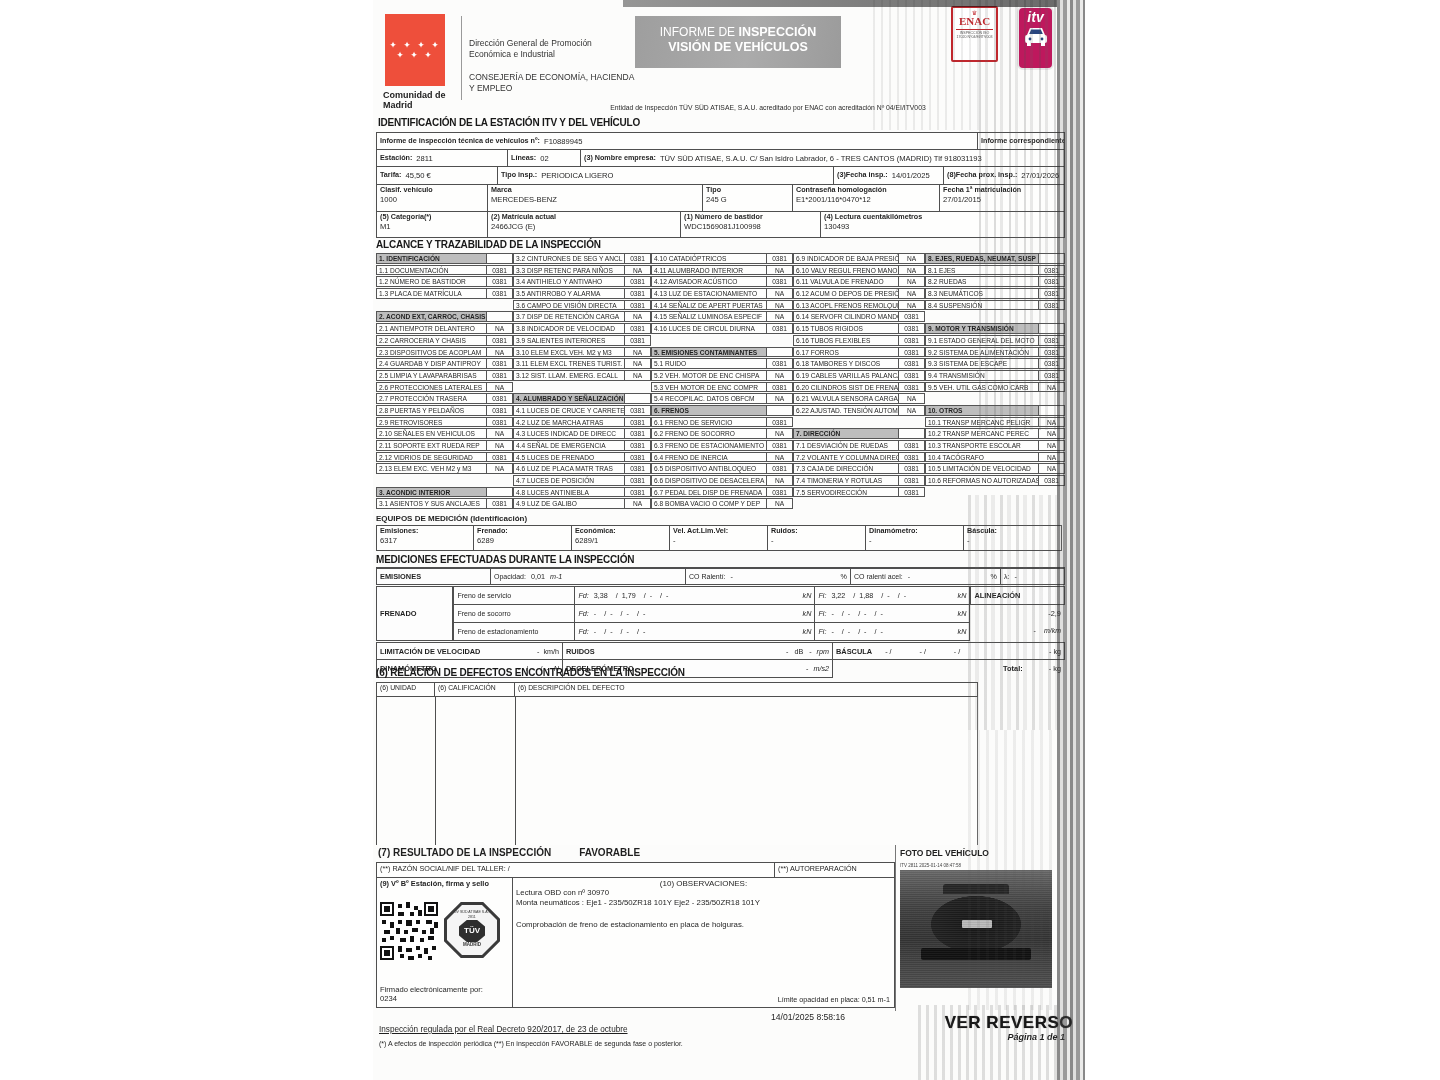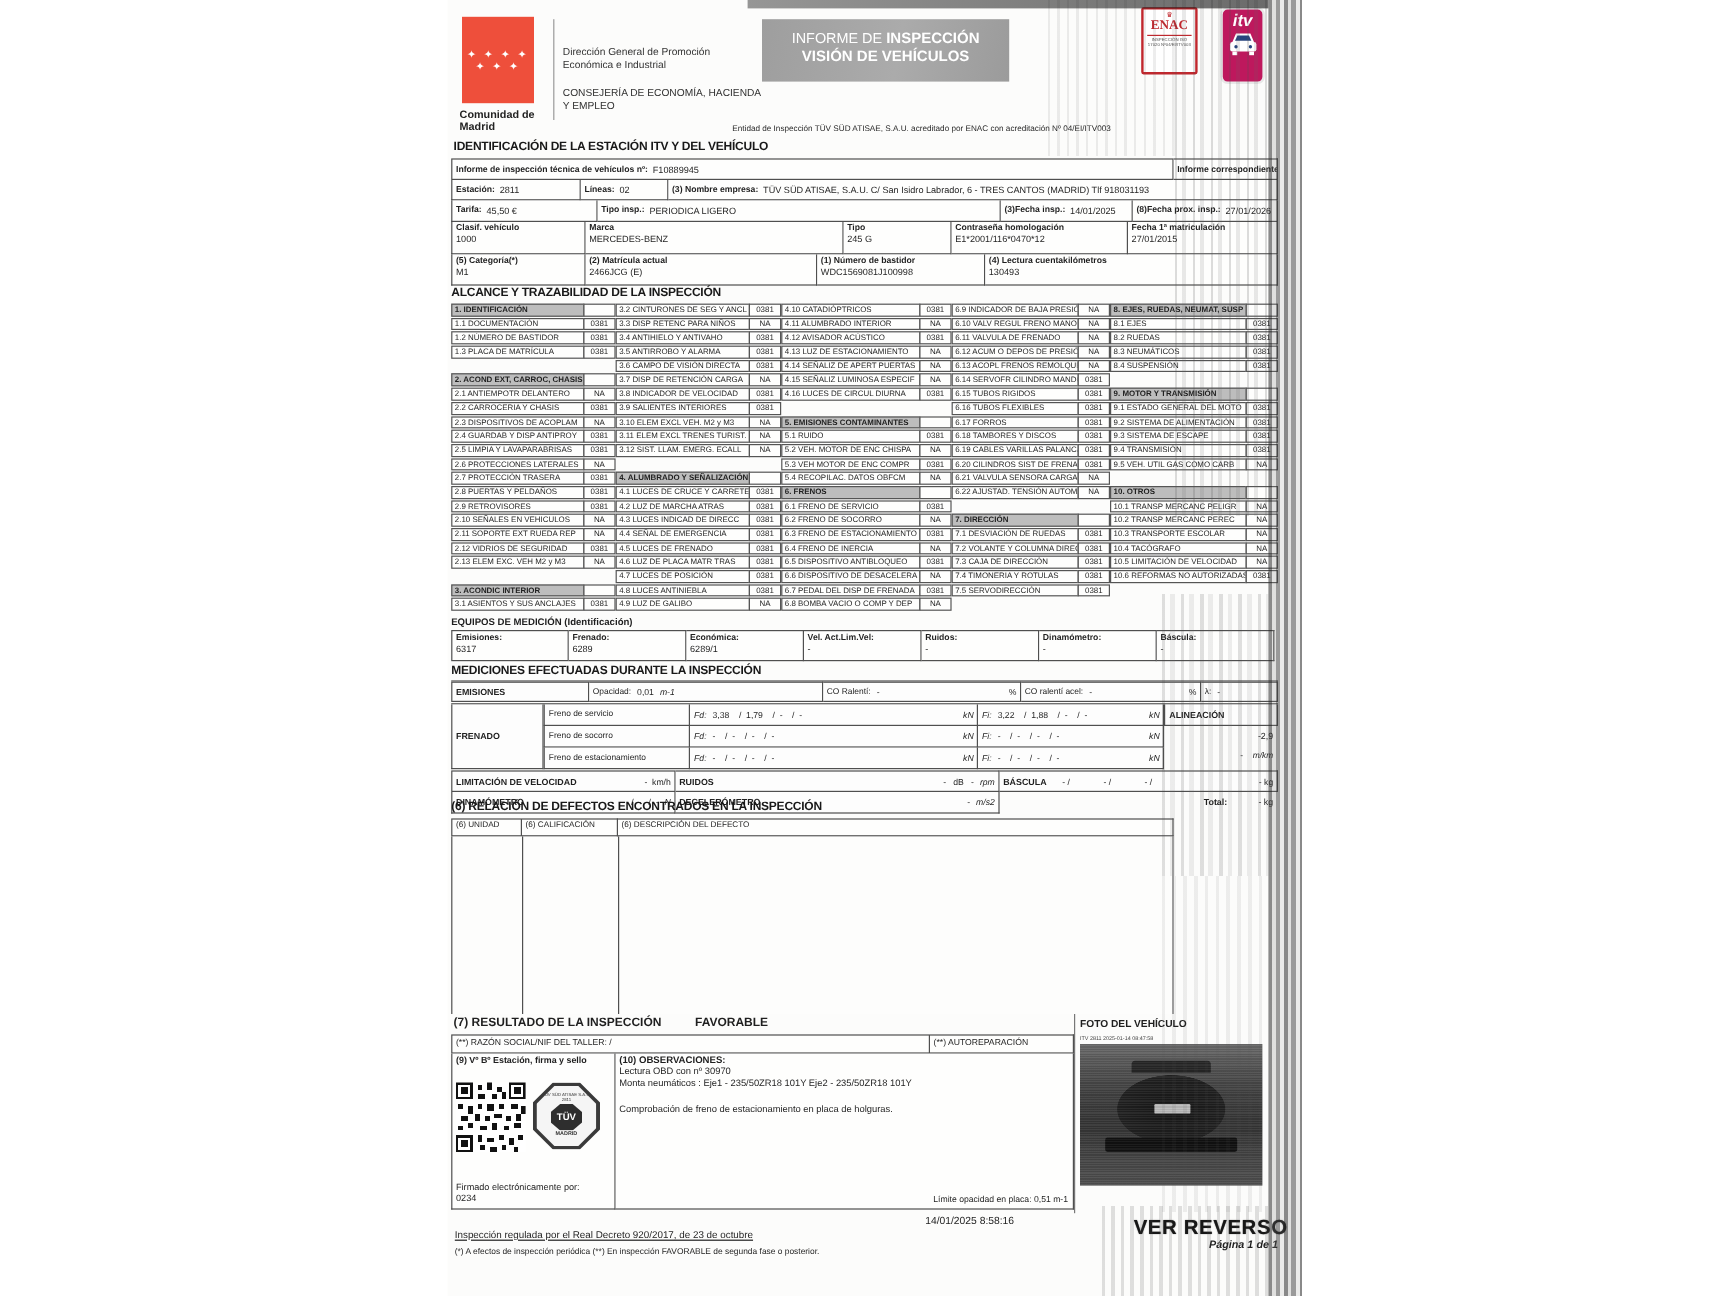--- a/index.html
+++ b/index.html
@@ -152,21 +152,21 @@
     <div class="row" style="height:18px;">
       <div class="cell inline-lv" style="width:602px;">
           <span class="lab">Informe de inspección técnica de vehículos nº:</span>
           <span class="val">F10889945</span>
         </div>
       <div class="cell inline-lv" style="flex:1;">
           <span class="lab">Informe correspondiente a la factura nº:</span>
         </div>
     </div>
     <div class="row" style="height:17px;">
-      <div class="cell inline-lv" style="width:108px;">
+      <div class="cell inline-lv" style="width:132px;">
           <span class="lab">Estación:</span>
           <span class="val">2811</span>
         </div>
       <div class="cell inline-lv" style="width:73px;">
           <span class="lab">Líneas:</span>
           <span class="val">02</span>
         </div>
       <div class="cell inline-lv" style="flex:1;">
           <span class="lab">(3) Nombre empresa:</span>
           <span class="val">TÜV SÜD ATISAE, S.A.U. C/ San Isidro Labrador, 6 - TRES CANTOS (MADRID) Tlf 918031193</span>
@@ -946,21 +946,21 @@
             <div class="seal-in">
               <div class="seal-top">TÜV SÜD ATISAE S.A.U. 2811</div>
               <div class="seal-core">TÜV</div>
               <div class="seal-bot">MADRID</div>
             </div>
           </div>
         </div>
         <div style="position:absolute; left:3px; bottom:4px; width:110px; font-size:7.6px; line-height:9px;">Firmado electrónicamente por: 0234</div>
       </div>
       <div class="cell" style="flex:1; position:relative;">
-        <div style="font-size:8px; font-weight:bold;">(10) OBSERVACIONES:</div>
+        <div style="font-size:8px; font-weight:normal;text-align:center;">(10) OBSERVACIONES:</div>
         <div class="obs-line">Lectura OBD con nº 30970</div>
         <div class="obs-line">Monta neumáticos :  Eje1 - 235/50ZR18 101Y Eje2 - 235/50ZR18 101Y</div>
         <div class="obs-line" style="margin-top:12px;">Comprobación de freno de estacionamiento en placa de holguras.</div>
         <div style="position:absolute; right:4px; bottom:3px; font-size:7.2px;">Límite opacidad en placa: 0,51 m-1</div>
       </div>
     </div>
   </div>
 
   <div class="abs foto-panel" style="left:522px; top:845px; width:170px; height:166px;">
     <div class="foto-title">FOTO DEL VEHÍCULO</div>

